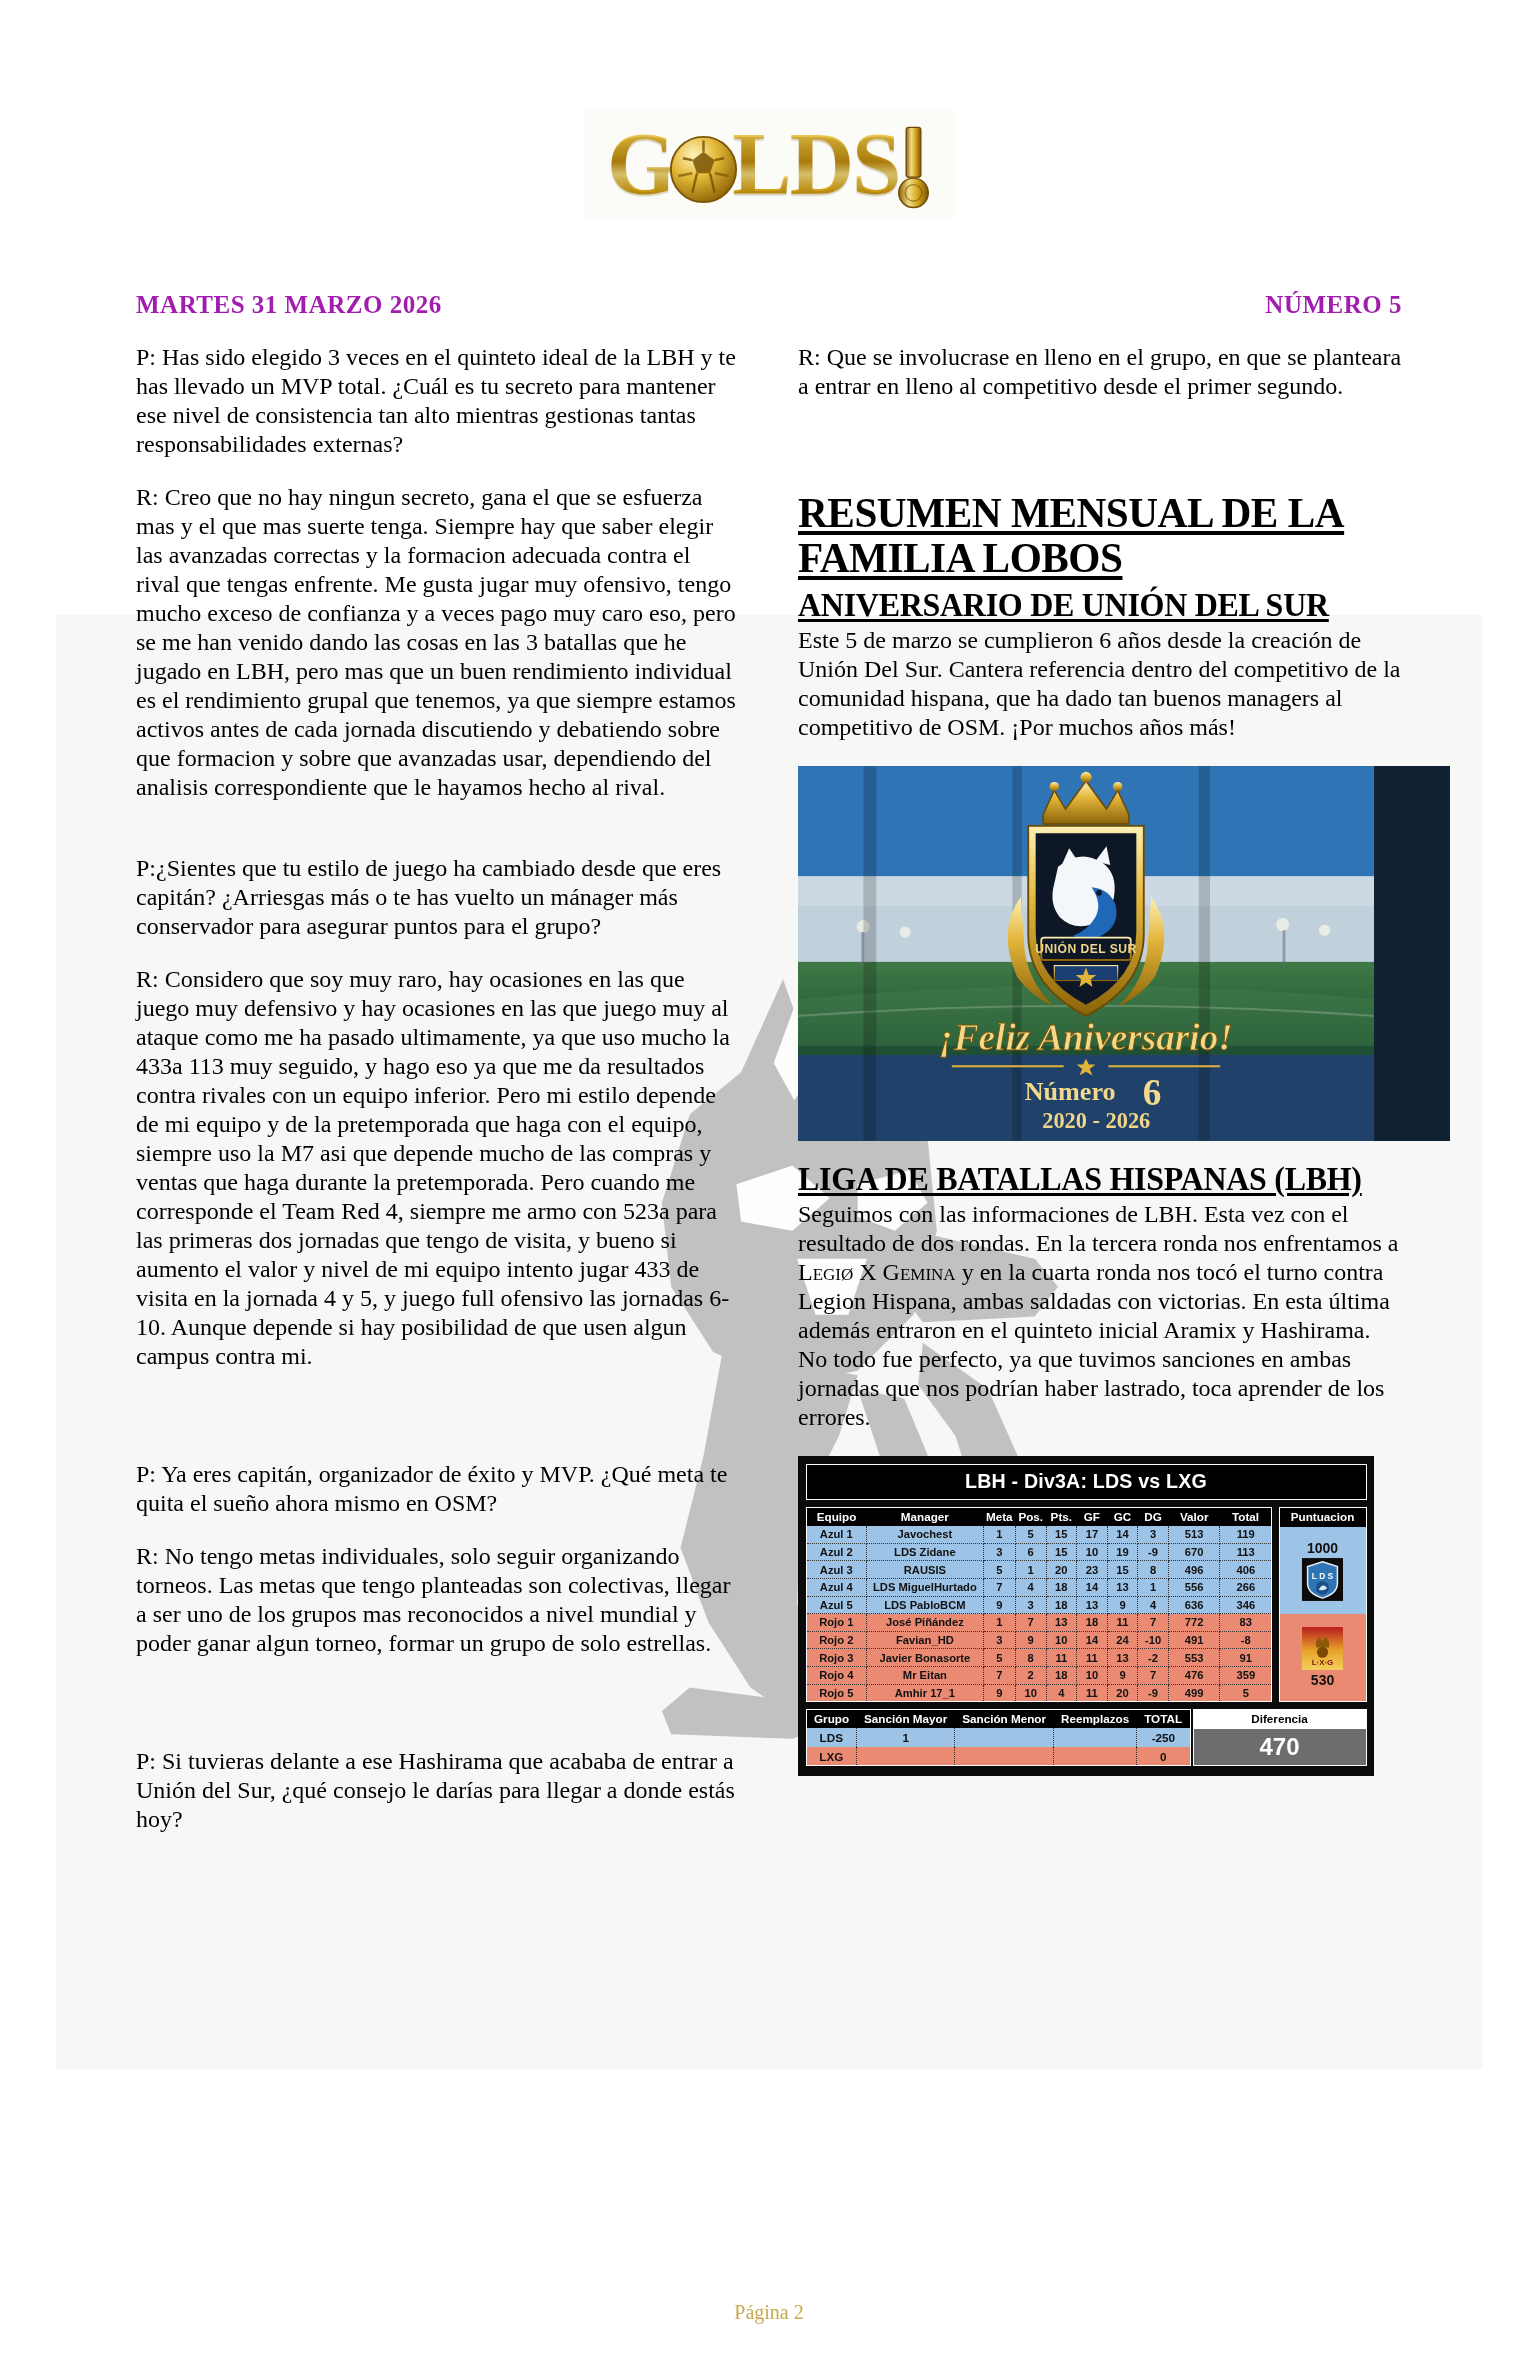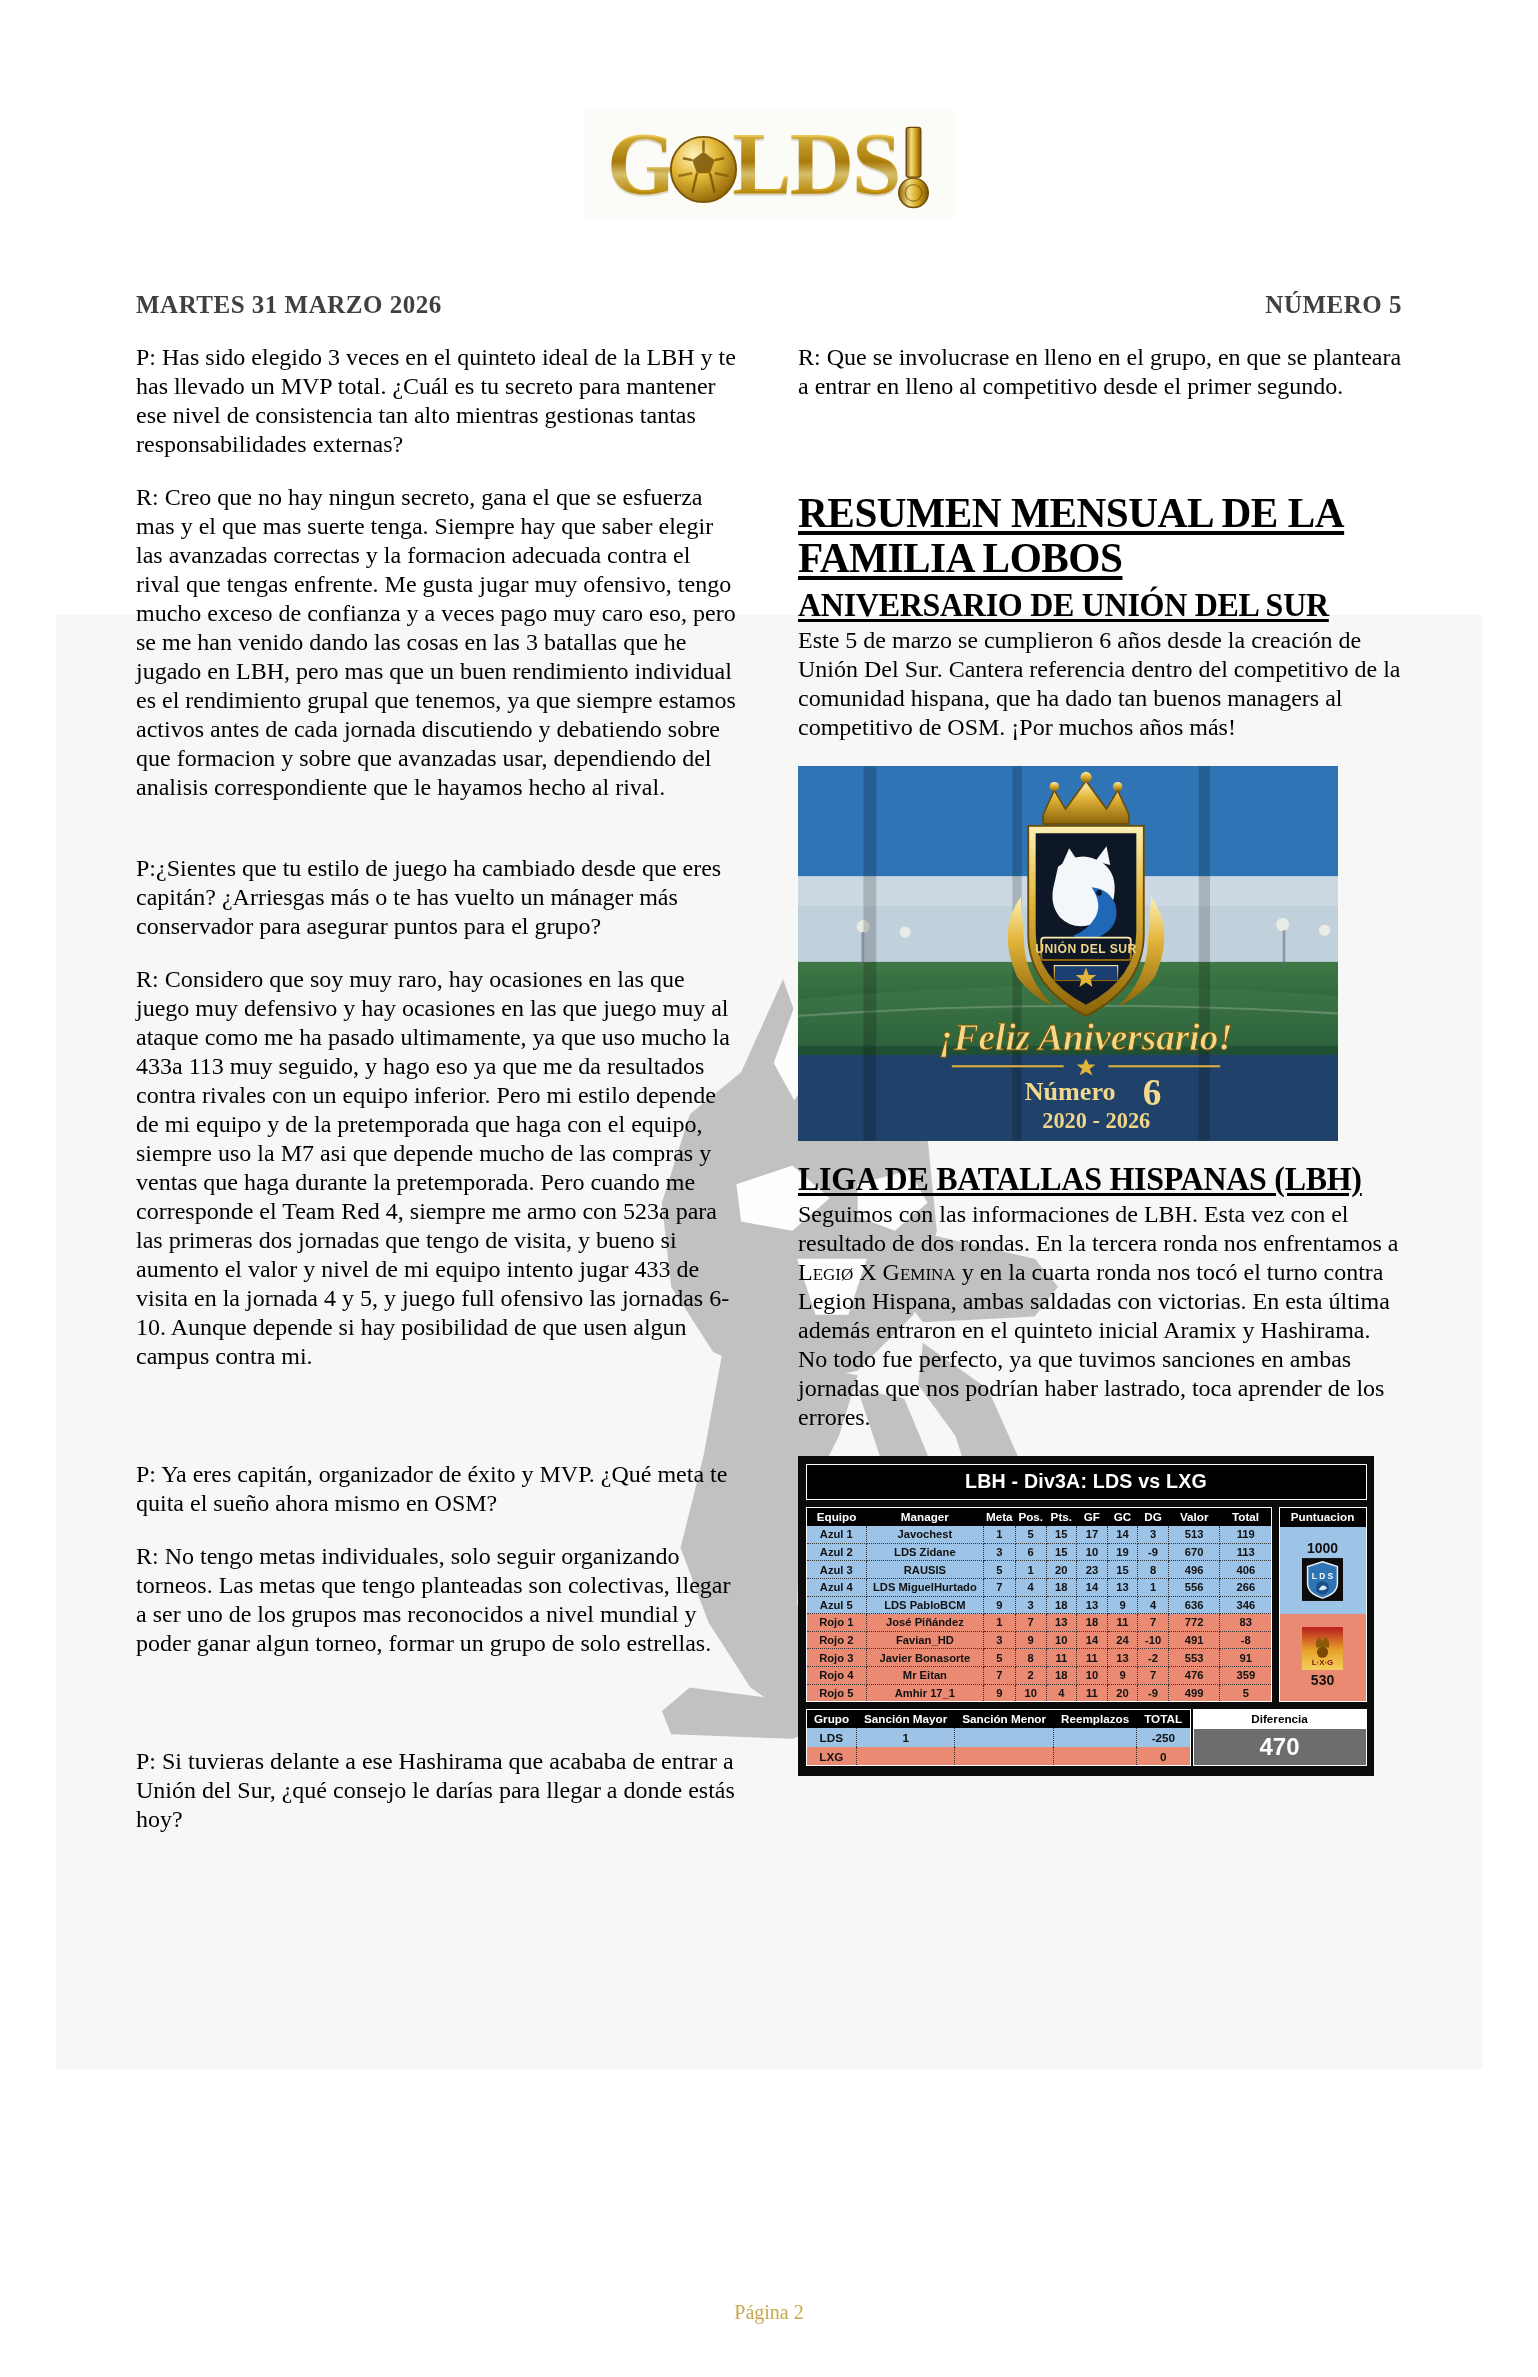--- a/index.html
+++ b/index.html
@@ -86,21 +86,21 @@
 
   
   .issue-bar {
     position: absolute;
     left: 136px; top: 291px;
     width: 1266px;
     display: flex;
     justify-content: space-between;
     align-items: flex-end;
     z-index: 3;
-    color: #404040;
+    color: #a21caf;
     font-family: "Liberation Serif", "DejaVu Serif", serif;
     font-weight: bold;
     font-size: 25px;
     letter-spacing: 0.5px;
   }
   .issue-bar .right { text-align: right; }
 
   
   .cols {
     position: absolute;
@@ -147,21 +147,21 @@
     text-decoration-thickness: 2.8px;
     text-underline-offset: 2.8px;
     transform: scaleX(0.97);
     transform-origin: left center;
   }
   .smallcaps { font-variant: small-caps; }
 
   
   .photo {
     margin: 13px 0 20.5px 0;
-    width: 540px; height: 375px;
+    width: 652px; height: 375px;
     position: relative;
     overflow: hidden;
     background: #123;
   }
 
   
   .stats-fig {
     margin-top: 13px;
     width: 576px;
     background: #0b0b0b;

